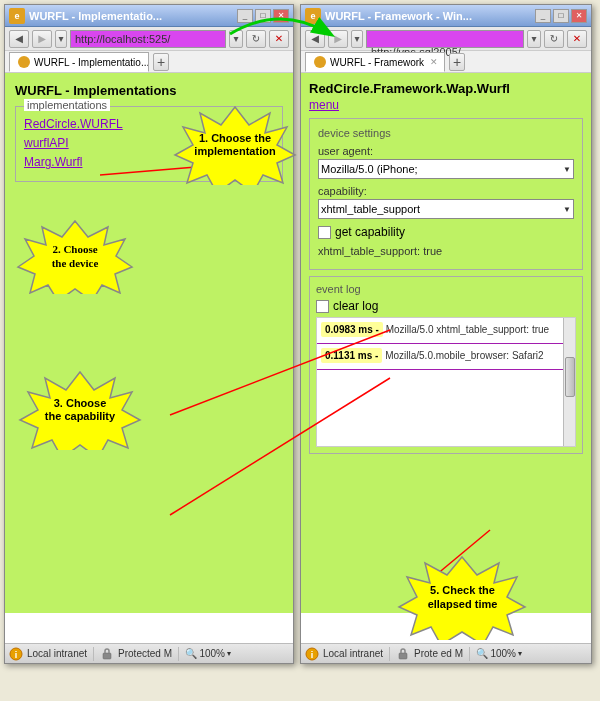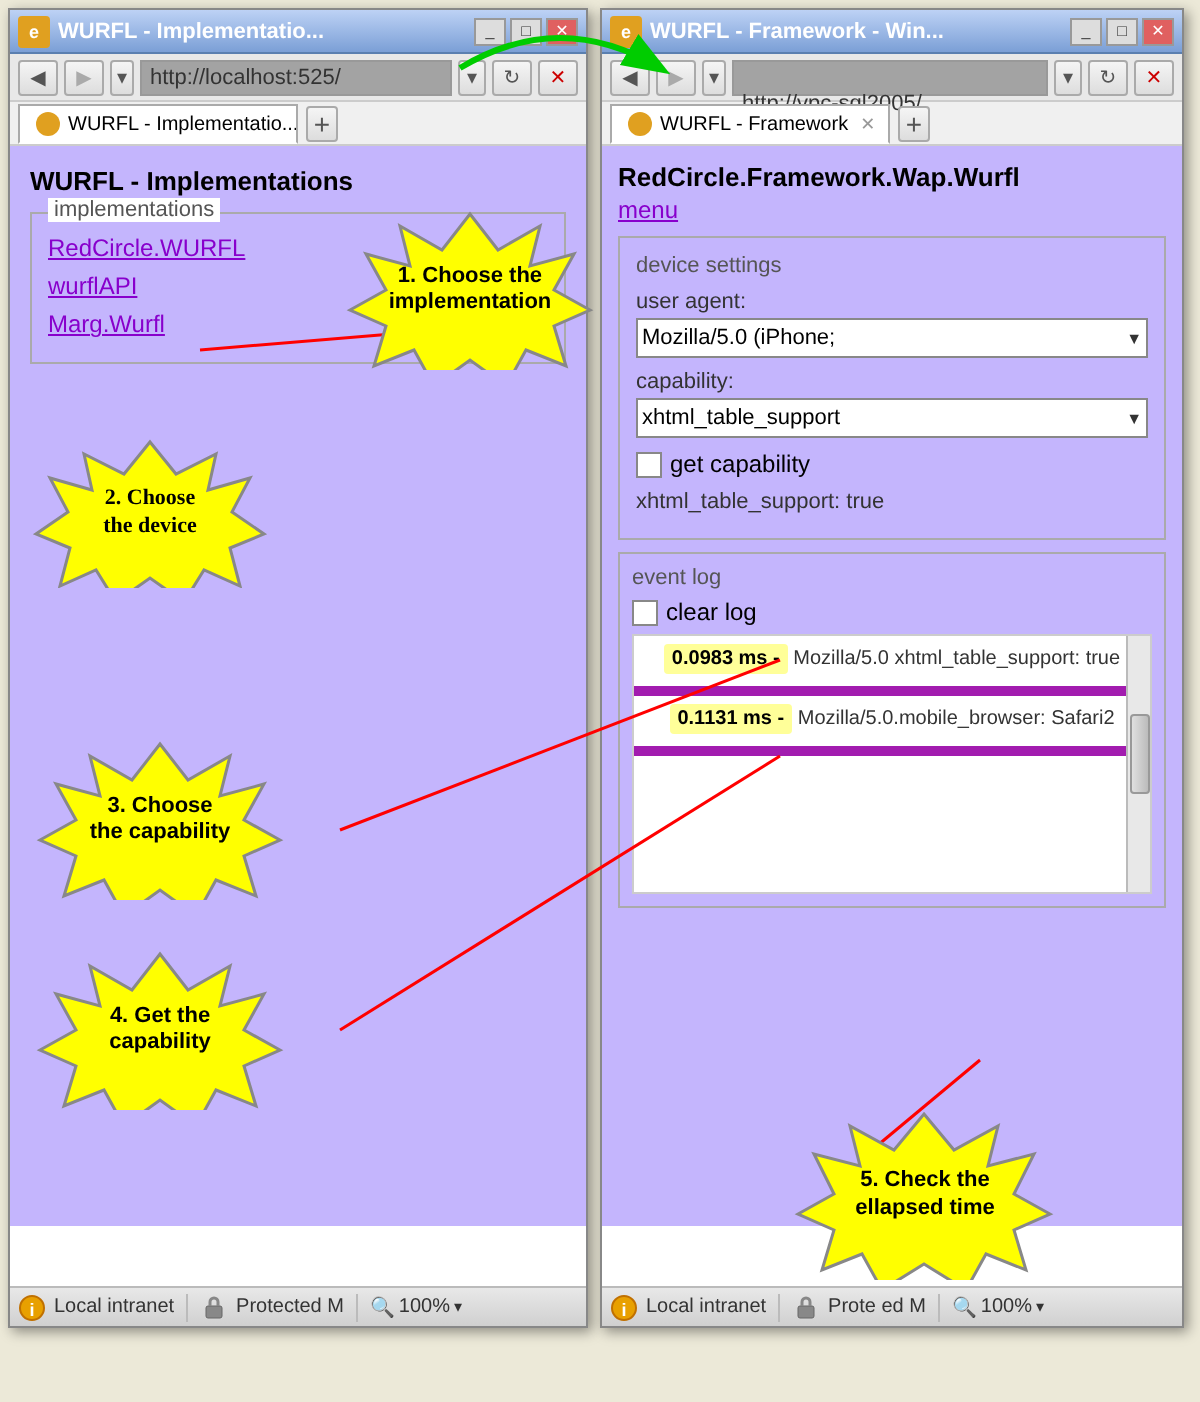--- a/index.html
+++ b/index.html
@@ -103,21 +103,21 @@
       cursor: pointer;
       color: #555;
       border-radius: 2px;
       flex-shrink: 0;
     }
 
     .address-bar {
       flex: 1;
       height: 18px;
       border: 1px solid #999;
-      background: #a3a3a3;
+      background: #d946ef;
       padding: 0 4px;
       font-size: 11px;
       color: #333;
       display: flex;
       align-items: center;
     }
 
     .tabs-bar {
       background: #f0f0f0;
       height: 22px;
@@ -159,21 +159,21 @@
 
     .tab-close {
       font-size: 9px;
       color: #999;
       margin-left: 2px;
     }
 
     .content-area {
       overflow-y: auto;
       overflow-x: hidden;
-      background: #c4b5fd;
+      background: #bef264;
     }
 
     
     .browser-left {
       left: 4px;
       top: 4px;
       width: 290px;
       height: 660px;
     }
 
@@ -326,23 +326,22 @@
 
     .log-area {
       height: 130px;
       overflow-y: auto;
       border: 1px solid #ccc;
       background: #fff;
     }
 
     .log-entry {
       padding: 4px;
-      border-bottom: 5px solid #a21caf;
+      border-bottom: 1px solid #a21caf;
       font-size: 10px;
-      text-align: center;
     }
 
     .log-entry-highlight {
       background: #ffff99;
       border-radius: 2px;
       padding: 2px 4px;
       display: inline-block;
       margin-bottom: 2px;
       font-weight: bold;
       font-size: 10px;
@@ -655,26 +654,20 @@
     <span style="font-size:11px;font-weight:bold;line-height:1.2;">2. Choose<br>the device</span>
   </div>
 
   <div class="starburst" style="top:370px;left:10px;width:140px;height:80px;">
     <svg viewBox="0 0 140 80" preserveAspectRatio="none">
       <polygon points="70,2 84,20 105,8 100,28 122,22 112,40 130,50 112,58 118,78 98,70 88,88 70,75 52,88 42,70 22,78 28,58 10,50 28,40 18,22 40,28 35,8 56,20" fill="#ffff00" stroke="#888" stroke-width="1.5"></polygon>
     </svg>
     <span style="font-size:11px;font-weight:bold;line-height:1.2;">3. Choose<br>the capability</span>
   </div>
 
-  <div class="starburst" style="top:475px;left:10px;width:140px;height:80px;">
-    <svg viewBox="0 0 140 80" preserveAspectRatio="none">
-      <polygon points="70,2 84,20 105,8 100,28 122,22 112,40 130,50 112,58 118,78 98,70 88,88 70,75 52,88 42,70 22,78 28,58 10,50 28,40 18,22 40,28 35,8 56,20" fill="#ffff00" stroke="#888" stroke-width="1.5"></polygon>
-    </svg>
-    <span style="font-size:11px;font-weight:bold;line-height:1.2;">4. Get the<br>capability</span>
-  </div>
 
   <div class="starburst" style="top:555px;left:385px;width:155px;height:85px;justify-content:center;">
     <svg viewBox="0 0 155 85" preserveAspectRatio="none">
       <polygon points="77,2 92,20 114,8 109,28 132,22 122,42 140,52 122,60 128,80 108,72 98,90 77,77 56,90 46,72 26,80 32,60 14,52 32,42 22,22 45,28 40,8 62,20" fill="#ffff00" stroke="#888" stroke-width="1.5"></polygon>
     </svg>
     <span style="font-size:11px;font-weight:bold;line-height:1.2;">5. Check the<br>ellapsed time</span>
   </div>
 
 </div>
 

